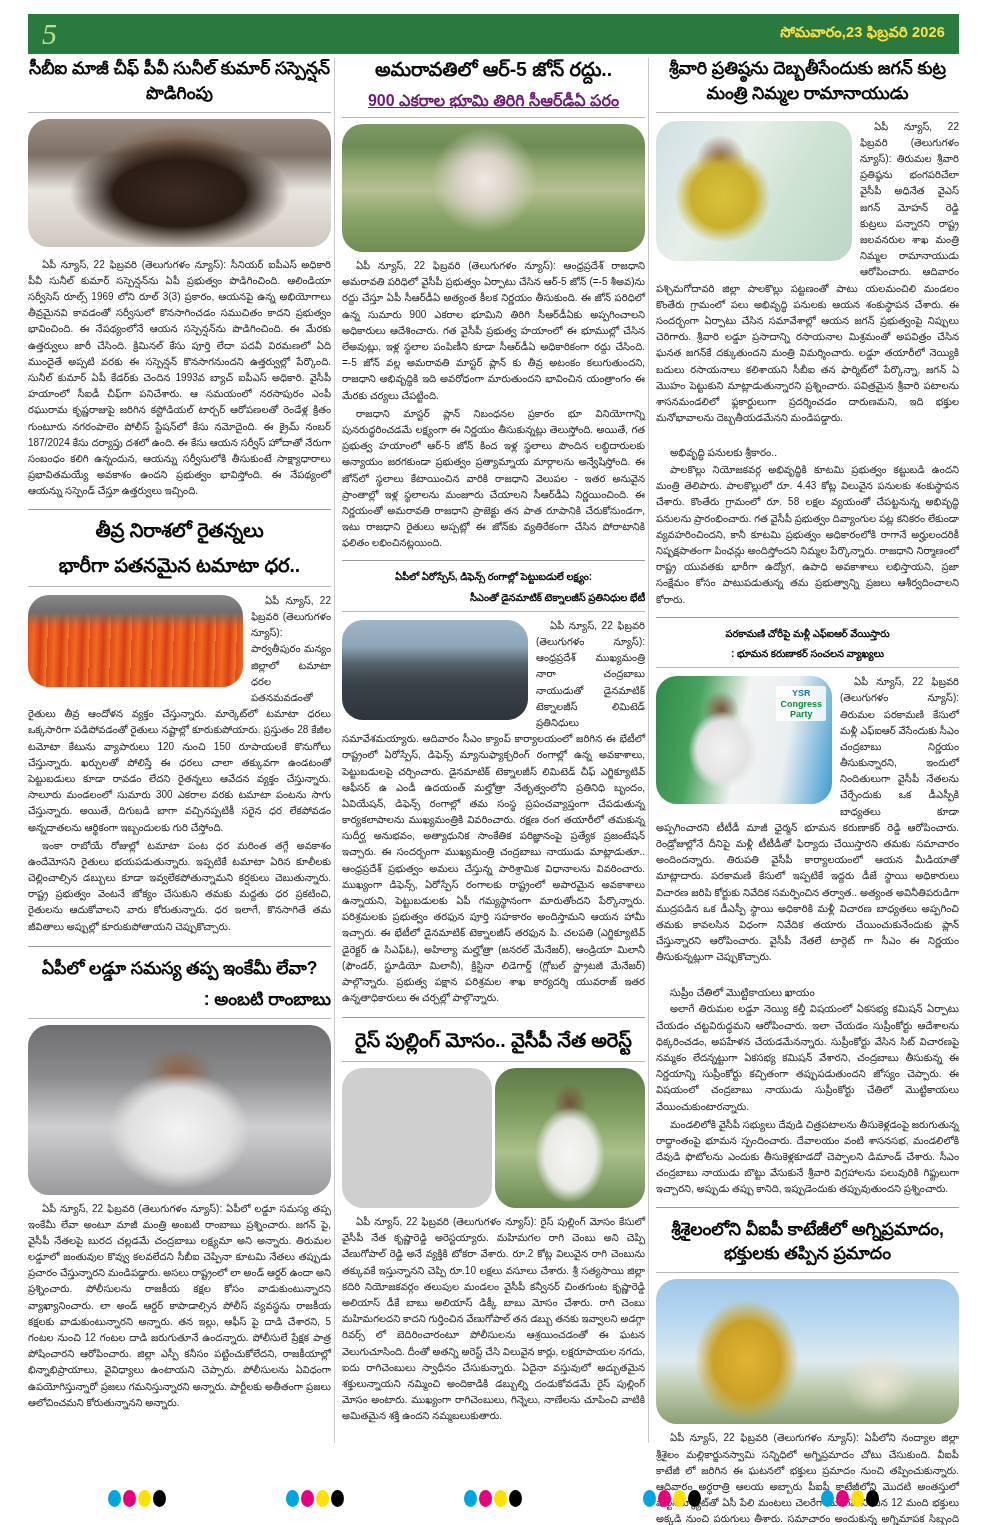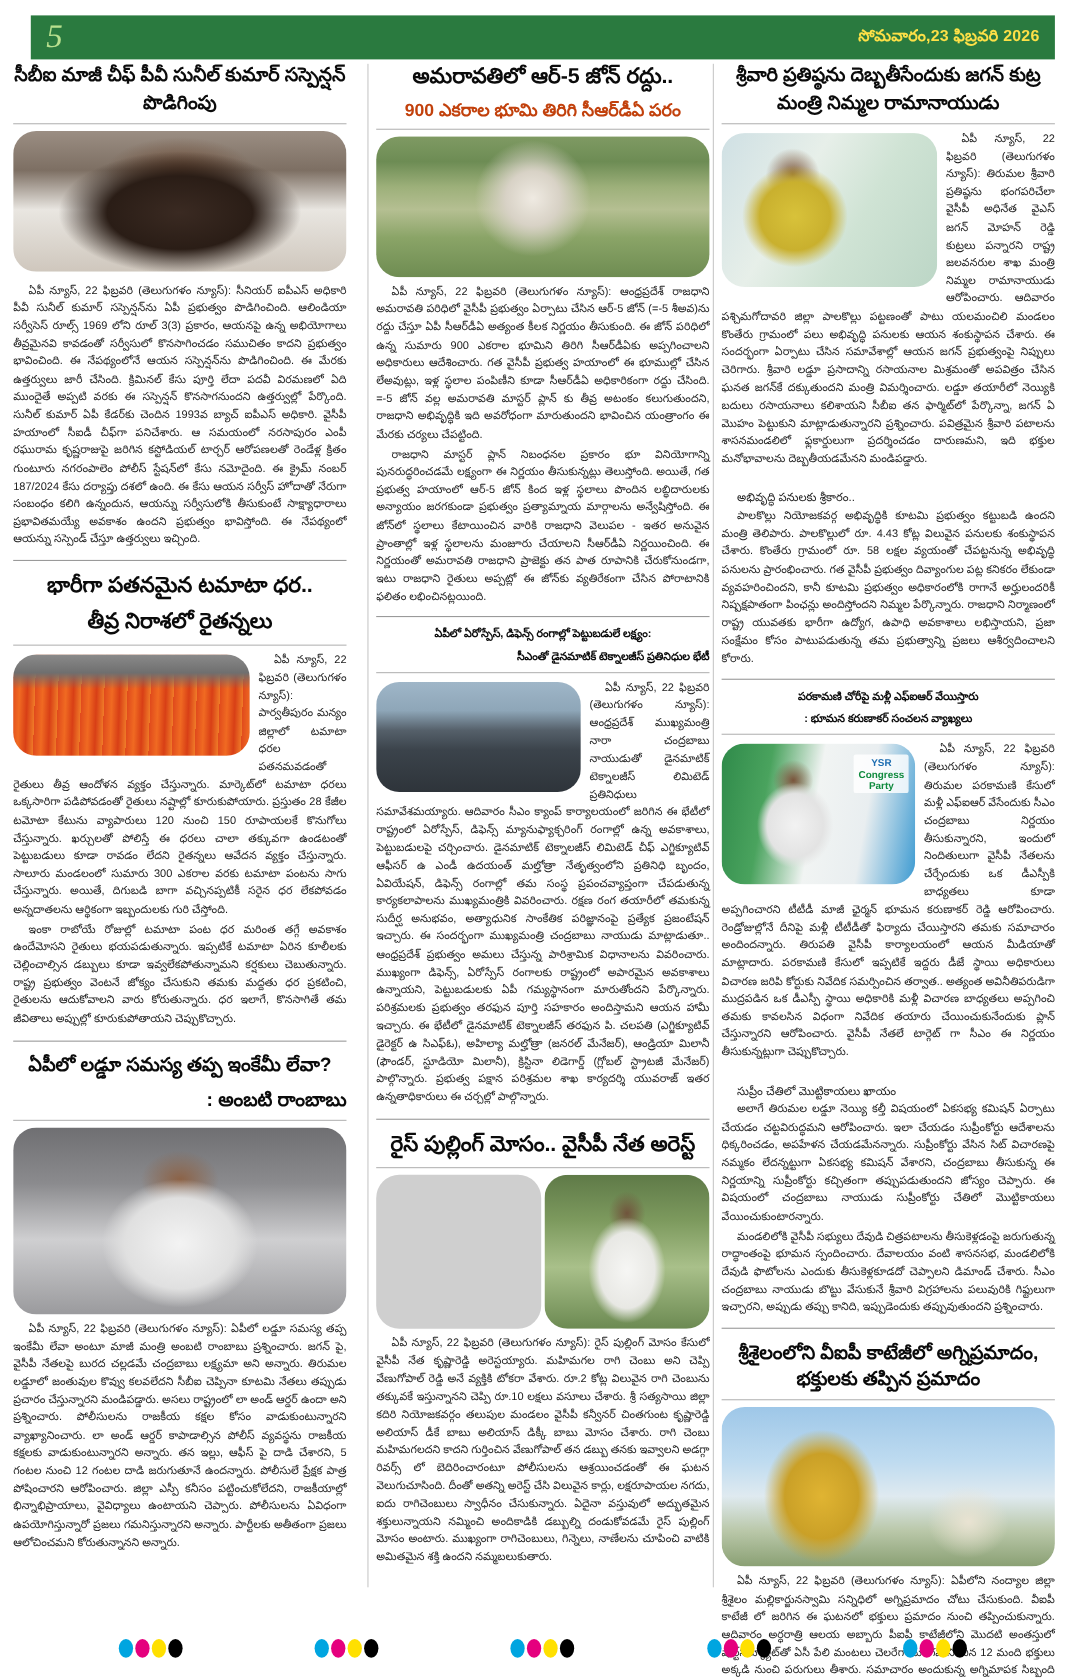--- a/index.html
+++ b/index.html
@@ -40,21 +40,21 @@
     font-weight: 700;
     letter-spacing: .2px;
   }
 
   
   .col {
     position: absolute;
     top: 54px;
     width: 303px;
   }
-  .col-1 { left: 12px; }
+  .col-1 { left: 28px; }
   .col-2 { left: 342px; }
   .col-3 { left: 656px; }
 
   .vrule {
     position: absolute;
     top: 58px;
     width: 1px;
     background: #c8c8c8;
   }
   .vrule-a { left: 334px; height: 1385px; }
@@ -75,23 +75,24 @@
     letter-spacing: -.1px;
     padding: 2px 0 6px 0;
   }
   .h-lg { font-size: 19.5px; }
   .h-md { font-size: 17.5px; }
   .h-sm { font-size: 10px; }
   .sub-headline {
     text-align: center;
     font-weight: 700;
     font-size: 14.8px;
-    color: #c2410c;
+    color: #701a75;
     line-height: 1.4;
     padding-bottom: 5px;
+    text-decoration: underline;
   }
 
   .hd-rule {
     border-bottom: 1px solid #b5b5b5;
     margin-bottom: 6px;
   }
 
   
   .photo {
     position: relative;
@@ -238,22 +239,22 @@
       <div class="headline h-md">సీబీఐ మాజీ చీఫ్ పీవీ సునీల్ కుమార్ సస్పెన్షన్ పొడిగింపు</div>
       <div class="hd-rule"></div>
       <div class="photo block ph-presser" style="height:128px;"></div>
       <div class="body-text" style="margin-top:10px;">
         <p class="indent">ఏపీ న్యూస్, 22 ఫిబ్రవరి (తెలుగుగళం న్యూస్): సీనియర్ ఐపీఎస్ అధికారి పీవీ సునీల్ కుమార్ సస్పెన్షన్‌ను ఏపీ ప్రభుత్వం పొడిగించింది. ఆలిండియా సర్వీసెస్ రూల్స్ 1969 లోని రూల్ 3(3) ప్రకారం, ఆయనపై ఉన్న అభియోగాలు తీవ్రమైనవి కావడంతో సర్వీసులో కొనసాగించడం సముచితం కాదని ప్రభుత్వం భావించింది. ఈ నేపథ్యంలోనే ఆయన సస్పెన్షన్‌ను పొడిగించింది. ఈ మేరకు ఉత్తర్వులు జారీ చేసింది. క్రిమినల్ కేసు పూర్తి లేదా పదవీ విరమణలో ఏది ముందైతే అప్పటి వరకు ఈ సస్పెన్షన్ కొనసాగనుందని ఉత్తర్వుల్లో పేర్కొంది. సునీల్ కుమార్ ఏపీ కేడర్‌కు చెందిన 1993వ బ్యాచ్ ఐపీఎస్ అధికారి. వైసీపీ హయాంలో సీఐడీ చీఫ్‌గా పనిచేశారు. ఆ సమయంలో నరసాపురం ఎంపీ రఘురామ కృష్ణరాజుపై జరిగిన కస్టోడియల్ టార్చర్ ఆరోపణలతో రెండేళ్ల క్రితం గుంటూరు నగరంపాలెం పోలీస్ స్టేషన్‌లో కేసు నమోదైంది. ఈ క్రైమ్ నంబర్ 187/2024 కేసు దర్యాప్తు దశలో ఉంది. ఈ కేసు ఆయన సర్వీస్ హోదాతో నేరుగా సంబంధం కలిగి ఉన్నందున, ఆయన్ను సర్వీసులోకి తీసుకుంటే సాక్ష్యాధారాలు ప్రభావితమయ్యే అవకాశం ఉందని ప్రభుత్వం భావిస్తోంది. ఈ నేపథ్యంలో ఆయన్ను సస్పెండ్ చేస్తూ ఉత్తర్వులు ఇచ్చింది.</p>
       </div>
     </div>
 
     <div class="article">
       <div class="hr-top"></div>
+      <div class="headline h-lg" style="padding-top:0;">తీవ్ర నిరాశలో రైతన్నలు</div>
       <div class="headline h-lg">భారీగా పతనమైన టమాటా ధర..</div>
-      <div class="headline h-lg" style="padding-top:0;">తీవ్ర నిరాశలో రైతన్నలు</div>
       <div class="hd-rule"></div>
       <div class="clearfix">
         <div class="photo float-left ph-tomato" style="width:215px;height:92px;"></div>
         <div class="body-text">
           <p class="indent">ఏపీ న్యూస్, 22 ఫిబ్రవరి (తెలుగుగళం న్యూస్): పార్వతీపురం మన్యం జిల్లాలో టమాటా ధరల పతనమవడంతో రైతులు తీవ్ర ఆందోళన వ్యక్తం చేస్తున్నారు. మార్కెట్‌లో టమాటా ధరలు ఒక్కసారిగా పడిపోవడంతో రైతులు నష్టాల్లో కూరుకుపోయారు. ప్రస్తుతం 28 కేజీల టమోటా కేటును వ్యాపారులు 120 నుంచి 150 రూపాయలకే కొనుగోలు చేస్తున్నారు. ఖర్చులతో పోలిస్తే ఈ ధరలు చాలా తక్కువగా ఉండటంతో పెట్టుబడులు కూడా రావడం లేదని రైతన్నలు ఆవేదన వ్యక్తం చేస్తున్నారు. సాలూరు మండలంలో సుమారు 300 ఎకరాల వరకు టమాటా పంటను సాగు చేస్తున్నారు. అయితే, దిగుబడి బాగా వచ్చినప్పటికీ సరైన ధర లేకపోవడం అన్నదాతలను ఆర్థికంగా ఇబ్బందులకు గురి చేస్తోంది.</p>
           <p class="indent">ఇంకా రాబోయే రోజుల్లో టమాటా పంట ధర మరింత తగ్గే అవకాశం ఉందేమోసని రైతులు భయపడుతున్నారు. ఇప్పటికే టమాటా ఏరిన కూలీలకు చెల్లించాల్సిన డబ్బులు కూడా ఇవ్వలేకపోతున్నామని కర్షకులు చెబుతున్నారు. రాష్ట్ర ప్రభుత్వం వెంటనే జోక్యం చేసుకుని తమకు మద్దతు ధర ప్రకటించి, రైతులను ఆదుకోవాలని వారు కోరుతున్నారు. ధర ఇలాగే, కొనసాగితే తమ జీవితాలు అప్పుల్లో కూరుకుపోతాయని చెప్పుకొచ్చారు.</p>
         </div>
       </div>
     </div>
 

